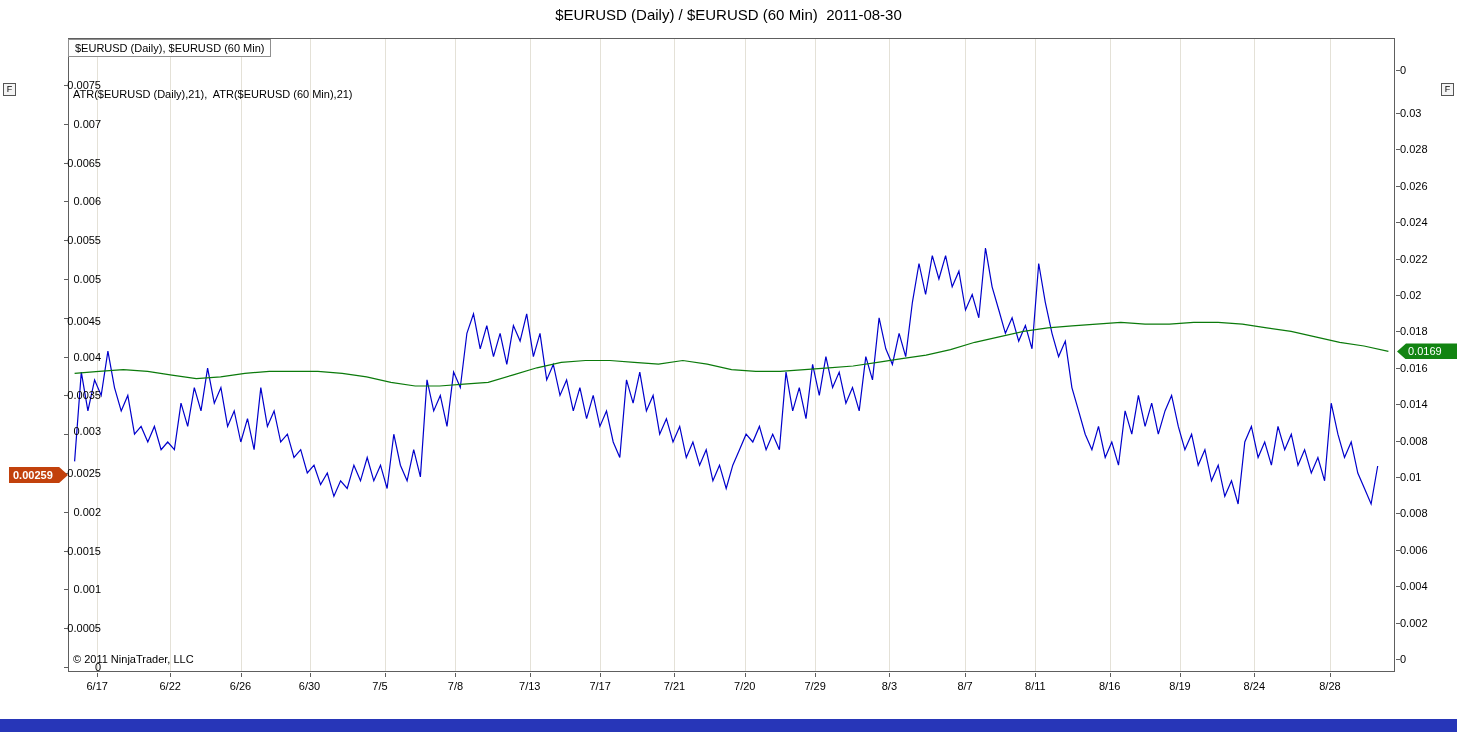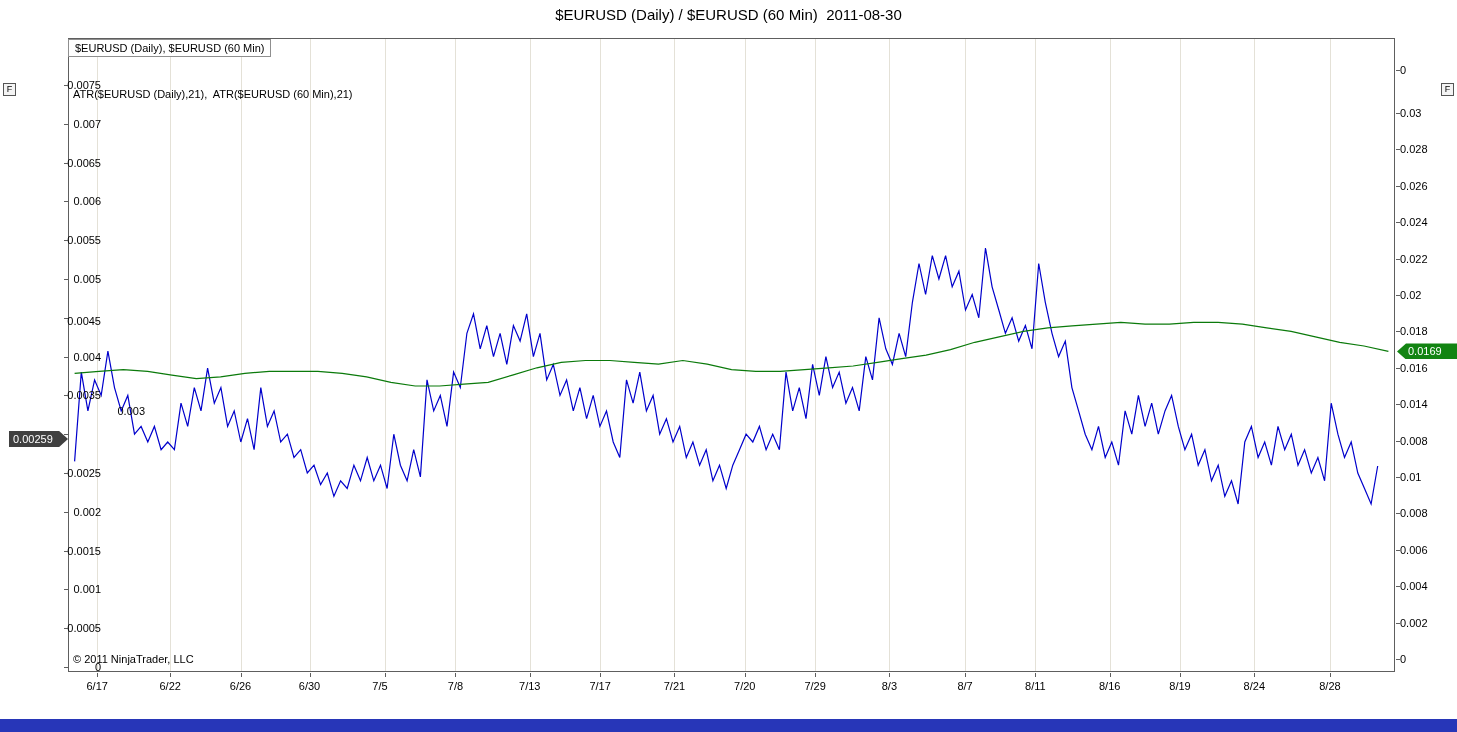--- a/index.html
+++ b/index.html
@@ -68,21 +68,21 @@
   <div class="axis-zone right"></div>
   <div class="axis-zone bottom"></div>
 
   <div class="panel-label boxed" style="left:68px;top:39px">$EURUSD (Daily), $EURUSD (60 Min)</div>
   <div class="panel-label" style="left:73px;top:88px">ATR($EURUSD (Daily),21),  ATR($EURUSD (60 Min),21)</div>
   <div class="copyright">© 2011 NinjaTrader, LLC</div>
 
   <div class="fbtn left">F</div>
   <div class="fbtn right">F</div>
 
-  <div class="marker blue" style="top: 431px; background: #404040;">
+  <div class="marker blue" style="top: 467px; background: #c2410c; font-weight: bold;">
     <span>0.00259</span>
   </div>
   <div class="marker green" style="top: 343.42px; background: rgb(18, 132, 18);">
     <span>0.0169</span>
   </div>
 
   <div class="bottom-bar" style="background: rgb(39, 54, 184);"></div>
 <div class="ylabel left" style="top: 79px;">0.0075</div>
     <div class="dash" style="left: 64px; top: 85px; width: 4px; height: 1px;"></div>
     <div class="ylabel left" style="top: 117.8px;">0.007</div>
@@ -94,21 +94,21 @@
     <div class="ylabel left" style="top: 234.2px;">0.0055</div>
     <div class="dash" style="left: 64px; top: 240.2px; width: 4px; height: 1px;"></div>
     <div class="ylabel left" style="top: 273px;">0.005</div>
     <div class="dash" style="left: 64px; top: 279px; width: 4px; height: 1px;"></div>
     <div class="ylabel left" style="top: 315px;">0.0045</div>
     <div class="dash" style="left: 64px; top: 317.8px; width: 4px; height: 1px;"></div>
     <div class="ylabel left" style="top: 350.6px;">0.004</div>
     <div class="dash" style="left: 64px; top: 356.6px; width: 4px; height: 1px;"></div>
     <div class="ylabel left" style="top: 389.4px;">0.0035</div>
     <div class="dash" style="left: 64px; top: 395.4px; width: 4px; height: 1px;"></div>
-    <div class="ylabel left" style="top: 405px; margin-left: 44px;">0.003</div>
+    <div class="ylabel left" style="top: 425px;">0.003</div>
     <div class="dash" style="left: 64px; top: 434.2px; width: 4px; height: 1px;"></div>
     <div class="ylabel left" style="top: 467px;">0.0025</div>
     <div class="dash" style="left: 64px; top: 473px; width: 4px; height: 1px;"></div>
     <div class="ylabel left" style="top: 505.8px;">0.002</div>
     <div class="dash" style="left: 64px; top: 511.8px; width: 4px; height: 1px;"></div>
     <div class="ylabel left" style="top: 544.6px;">0.0015</div>
     <div class="dash" style="left: 64px; top: 550.6px; width: 4px; height: 1px;"></div>
     <div class="ylabel left" style="top: 583.4px;">0.001</div>
     <div class="dash" style="left: 64px; top: 589.4px; width: 4px; height: 1px;"></div>
     <div class="ylabel left" style="top: 622.2px;">0.0005</div>

